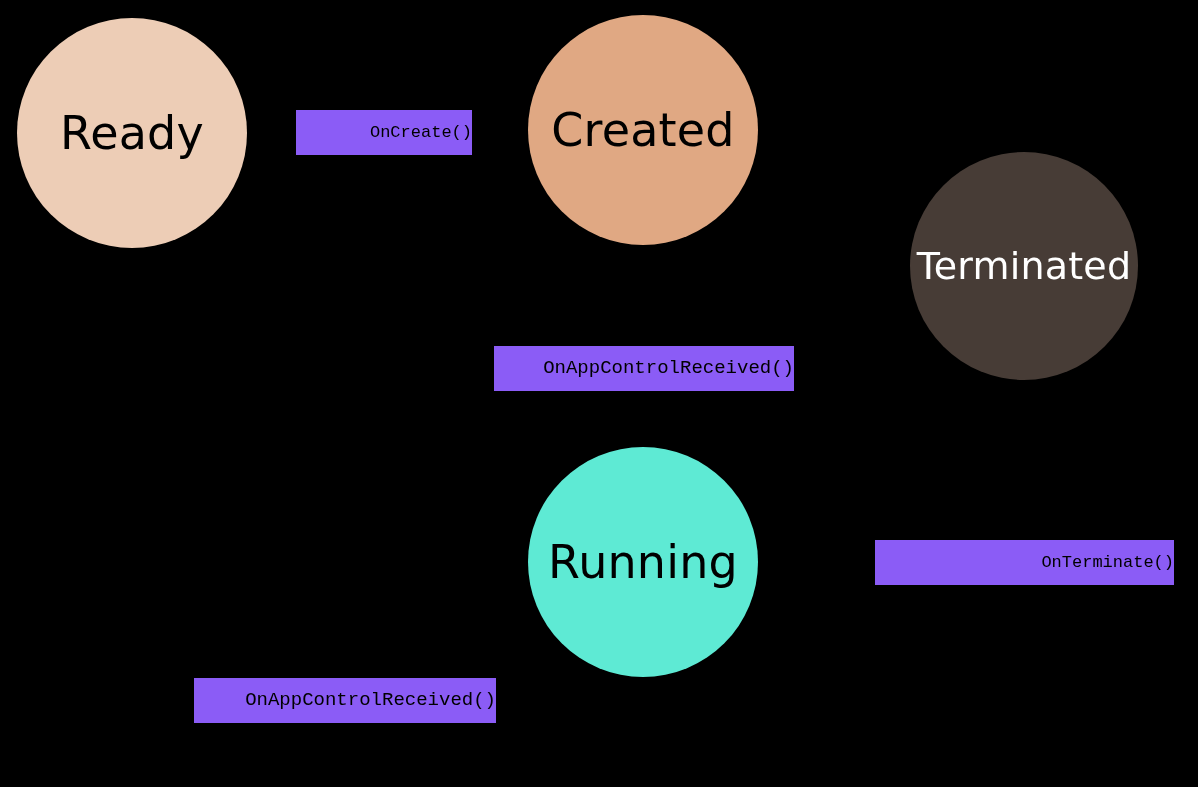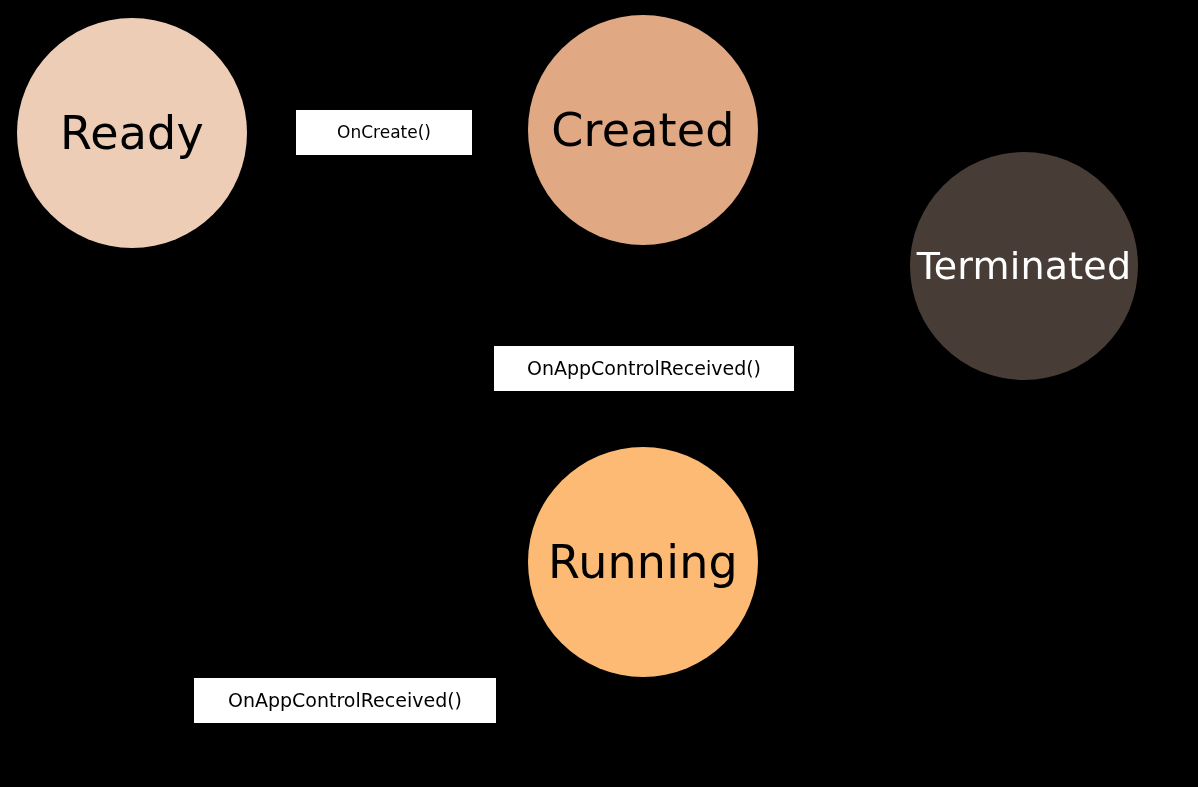--- a/index.html
+++ b/index.html
@@ -34,28 +34,29 @@
     text-align: center;
   }
   .state-node.dark .state-label {
     font-size: 38px;
   }
   
   .transition-label {
     position: absolute;
     display: flex;
     align-items: center;
-    justify-content: center;
+    justify-content: flex-end;
     box-sizing: border-box;
-    background: #ffffff;
+    background: #8b5cf6;
     color: #000000;
     font-size: 19px;
     line-height: 1;
     white-space: nowrap;
     box-shadow: 2px 2px 3px rgba(0,0,0,0.55);
+    font-family: Liberation Mono, monospace;
   }
   .transition-label.small {
     font-size: 17px;
   }
   
   #edge-layer {
     position: absolute;
     left: 0;
     top: 0;
     width: 1198px;
@@ -82,30 +83,33 @@
   </div>
 
   <div class="state-node dark" style="left:910px; top:152px; width:228px; height:228px; background:#473c36; color:#ffffff;">
     <span class="state-label">Terminated</span>
   </div>
 
   <div class="state-node" style="left:528px; top:15px; width:230px; height:230px; background:#e0a883; color:#000000;">
     <span class="state-label">Created</span>
   </div>
 
-  <div class="state-node" style="left:528px; top:447px; width:230px; height:230px; background:#fdba74; color:#000000;">
+  <div class="state-node" style="left:528px; top:447px; width:230px; height:230px; background:#5eead4; color:#000000;">
     <span class="state-label">Running</span>
   </div>
 
   <div class="transition-label small" style="left:296px; top:110px; width:176px; height:45px;">
     <span>OnCreate()</span>
   </div>
 
   <div class="transition-label" style="left:494px; top:346px; width:300px; height:45px;">
     <span>OnAppControlReceived()</span>
   </div>
 
+  <div class="transition-label small" style="left:875px; top:540px; width:299px; height:45px;">
+    <span>OnTerminate()</span>
+  </div>
 
   <div class="transition-label" style="left:194px; top:678px; width:302px; height:45px;">
     <span>OnAppControlReceived()</span>
   </div>
 
 </div>
 
 </body></html>

